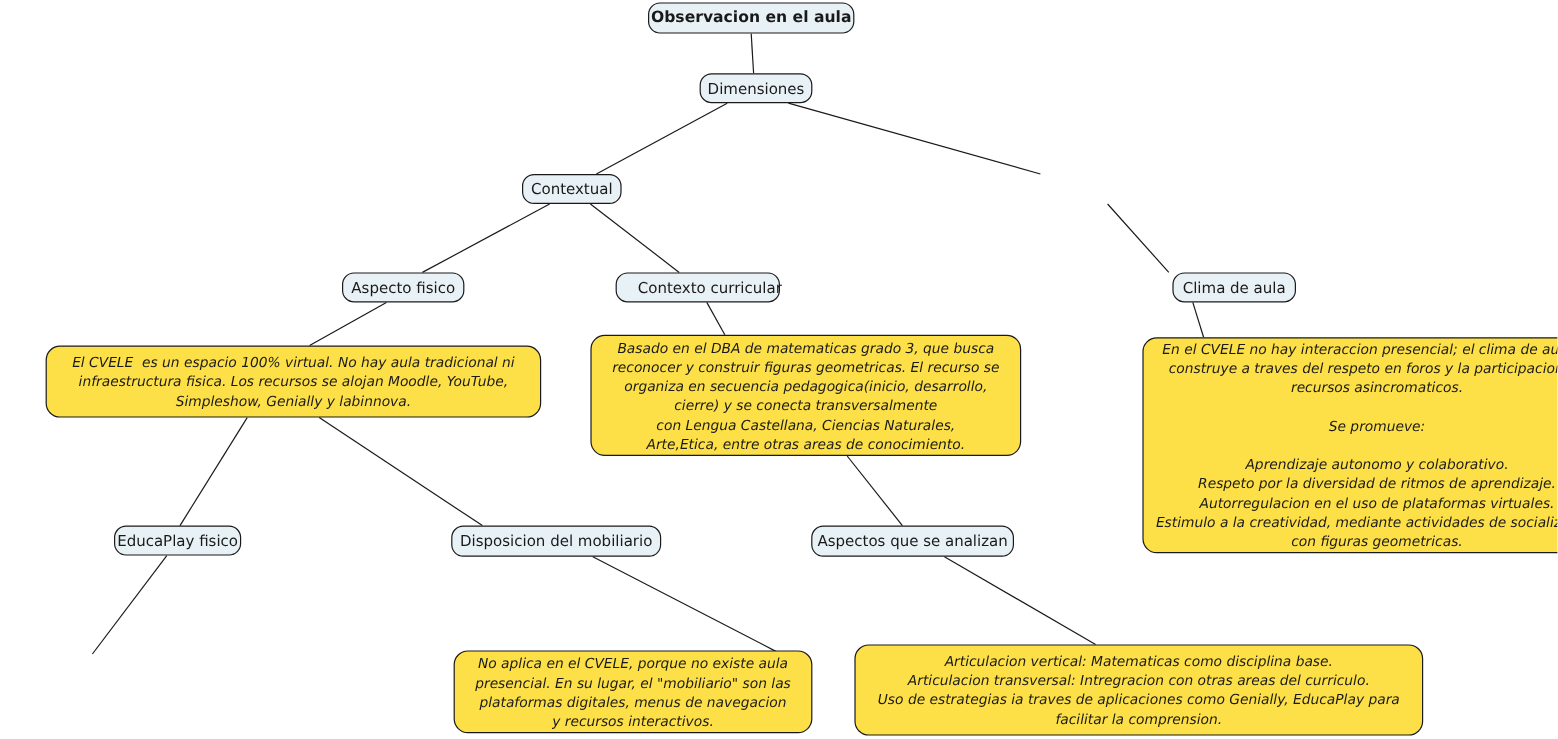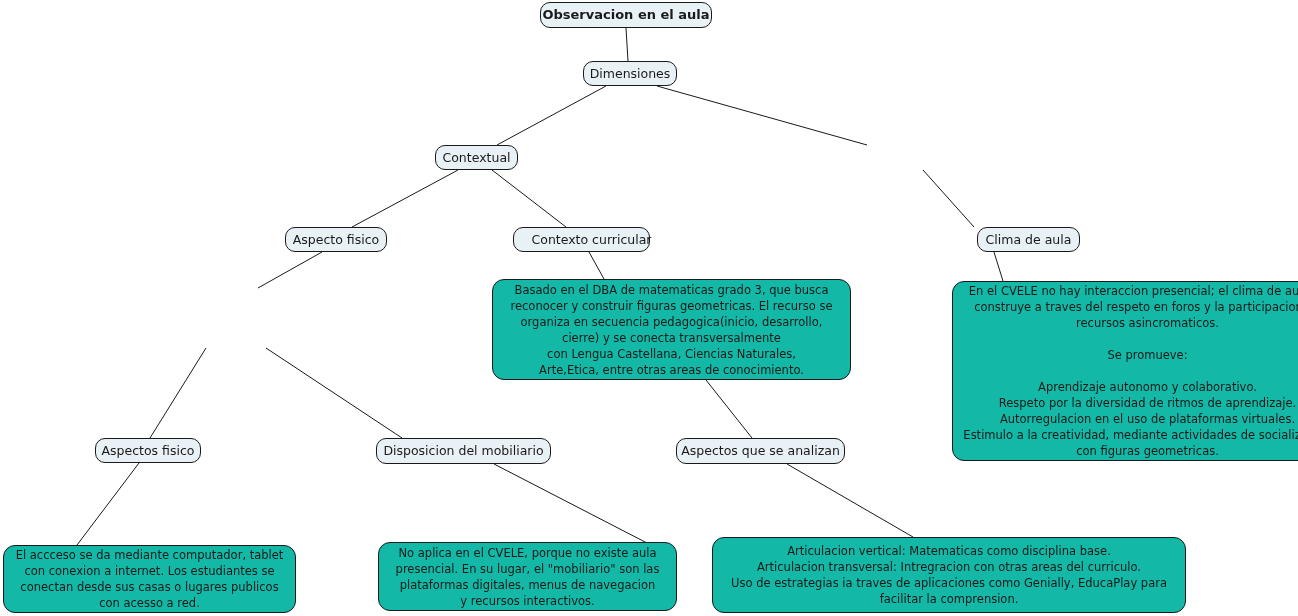--- a/index.html
+++ b/index.html
@@ -22,29 +22,30 @@
     display:flex;align-items:center;justify-content:center;
     font-size:12.5px;
     text-align:center;
     white-space:nowrap;
     line-height:1.1;
   }
   .node.title{font-weight:bold;font-size:13px;}
   .txtbox{
     position:absolute;
     box-sizing:border-box;
-    background:#14b8a6;
+    background:#fde047;
     border:1.5px solid #1a1a1a;
     border-radius:12px;
     display:flex;align-items:center;justify-content:center;
     font-size:11.5px;
     line-height:16px;
     text-align:center;
     white-space:pre-wrap;
     padding:10px 6px;
+    font-style:italic;
   }
   
   #n-observacion{left:540px;top:2px;width:172px;height:26px;}
   #n-dimensiones{left:583px;top:61px;width:94px;height:25px;}
   #n-contextual{left:435px;top:145px;width:83px;height:25px;}
   #n-relaciones{left:822px;top:145px;width:174px;height:25px;}
   #n-aspecto-fisico{left:285px;top:227px;width:102px;height:25px;}
   #n-contexto-curricular{left:513px;top:227px;width:137px;height:25px;padding-left:20px;}
   #n-clima-de-aula{left:941px;top:227px;width:103px;height:25px;margin-left:36px;}
   #n-aspecto-fisico-detalle{left:38px;top:288px;width:413px;height:60px;}
@@ -80,46 +81,45 @@
     <line x1="787" y1="464" x2="913" y2="537"></line>
   </svg>
 
   <div id="n-observacion" class="node title">Observacion en el aula</div>
   <div id="n-dimensiones" class="node">Dimensiones</div>
   <div id="n-contextual" class="node">Contextual</div>
   <div id="n-aspecto-fisico" class="node">Aspecto fisico</div>
   <div id="n-contexto-curricular" class="node">Contexto curricular</div>
   <div id="n-clima-de-aula" class="node">Clima de aula</div>
 
+  <div id="n-aspecto-fisico-detalle" class="txtbox">El CVELE  es un espacio 100% virtual. No hay aula tradicional ni
+infraestructura fisica. Los recursos se alojan Moodle, YouTube,
+Simpleshow, Genially y labinnova.</div>
   <div id="n-contexto-curricular-detalle" class="txtbox">Basado en el DBA de matematicas grado 3, que busca
 reconocer y construir figuras geometricas. El recurso se
 organiza en secuencia pedagogica(inicio, desarrollo,
 cierre) y se conecta transversalmente
 con Lengua Castellana, Ciencias Naturales,
 Arte,Etica, entre otras areas de conocimiento.</div>
   <div id="n-clima-de-aula-detalle" class="txtbox">En el CVELE no hay interaccion presencial; el clima de aula se
 construye a traves del respeto en foros y la participacion en
 recursos asincromaticos.
 
 Se promueve:
 
 Aprendizaje autonomo y colaborativo.
 Respeto por la diversidad de ritmos de aprendizaje.
 Autorregulacion en el uso de plataformas virtuales.
 Estimulo a la creatividad, mediante actividades de socializacion
 con figuras geometricas.</div>
 
-  <div id="n-contexto-fisico" class="node">Aspectos fisico</div>
+  <div id="n-contexto-fisico" class="node">EducaPlay fisico</div>
   <div id="n-disposicion" class="node">Disposicion del mobiliario</div>
   <div id="n-aspectos" class="node">Aspectos que se analizan</div>
 
-  <div id="n-contexto-fisico-detalle" class="txtbox">El accceso se da mediante computador, tablet
-con conexion a internet. Los estudiantes se
-conectan desde sus casas o lugares publicos
-con acesso a red.</div>
   <div id="n-aspectos-detalle" class="txtbox">Articulacion vertical: Matematicas como disciplina base.
 Articulacion transversal: Intregracion con otras areas del curriculo.
 Uso de estrategias ia traves de aplicaciones como Genially, EducaPlay para
 facilitar la comprension.</div>
   <div id="n-disposicion-detalle" class="txtbox">No aplica en el CVELE, porque no existe aula
 presencial. En su lugar, el "mobiliario" son las
 plataformas digitales, menus de navegacion
 y recursos interactivos.</div>
 
 </div>

